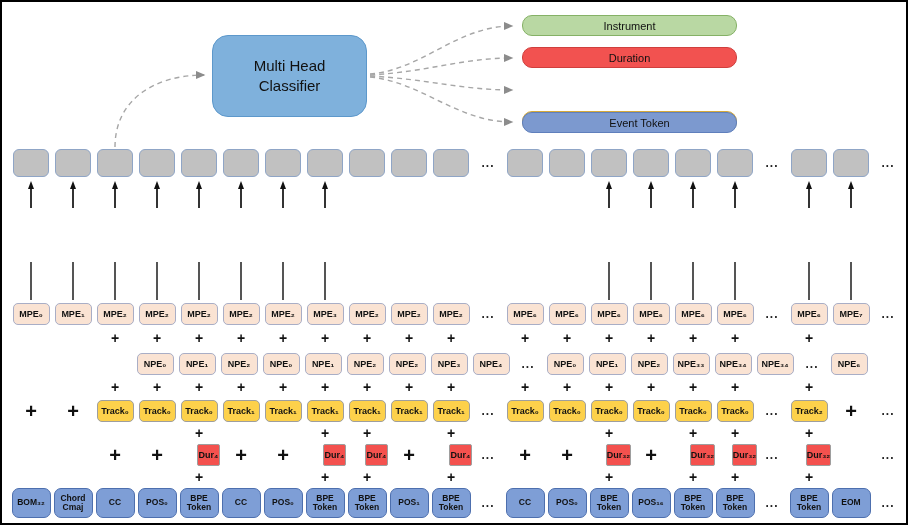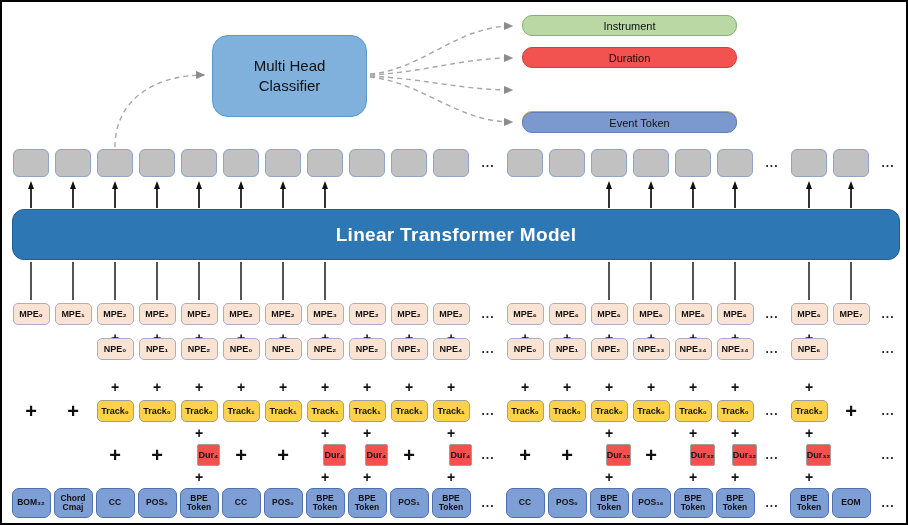--- a/index.html
+++ b/index.html
@@ -78,21 +78,20 @@
         <div>Duration</div>
       </div>
       <div class="outbox" style="top: 77px; background: rgb(248, 205, 69); border-color: rgb(213, 169, 58); margin-top: 32px;">
         <div>Track</div>
       </div>
       <div class="outbox" style="top: 110px; background: rgb(124, 153, 207); border-color: rgb(95, 127, 188); padding-left: 20px;">
         <div>Event Token</div>
       </div>
     </div>
 
-  <div class="bar">Linear Transformer Model</div>
 
   <div id="grid">
       <div class="row" style="top: 147px; height: 28px;">
         <div class="slot">
           <div class="gbox"></div>
         </div>
         <div class="slot">
           <div class="gbox"></div>
         </div>
         <div class="slot">
@@ -419,21 +418,21 @@
         <div class="slot">
           <div class="plus">+</div>
         </div>
         <div class="slot slot-e"></div>
         <div class="slot">
           <div class="plus">+</div>
         </div>
         <div class="slot"></div>
         <div class="slot slot-e"></div>
       </div>
-      <div class="row" style="top: 335px; height: 24px;">
+      <div class="row" style="top: 350px; height: 24px; margin-left: 40px;">
         <div class="slot"></div>
         <div class="slot"></div>
         <div class="slot">
           <div class="ebox peach">NPE₀</div>
         </div>
         <div class="slot">
           <div class="ebox peach">NPE₁</div>
         </div>
         <div class="slot">
           <div class="ebox peach">NPE₂</div>

